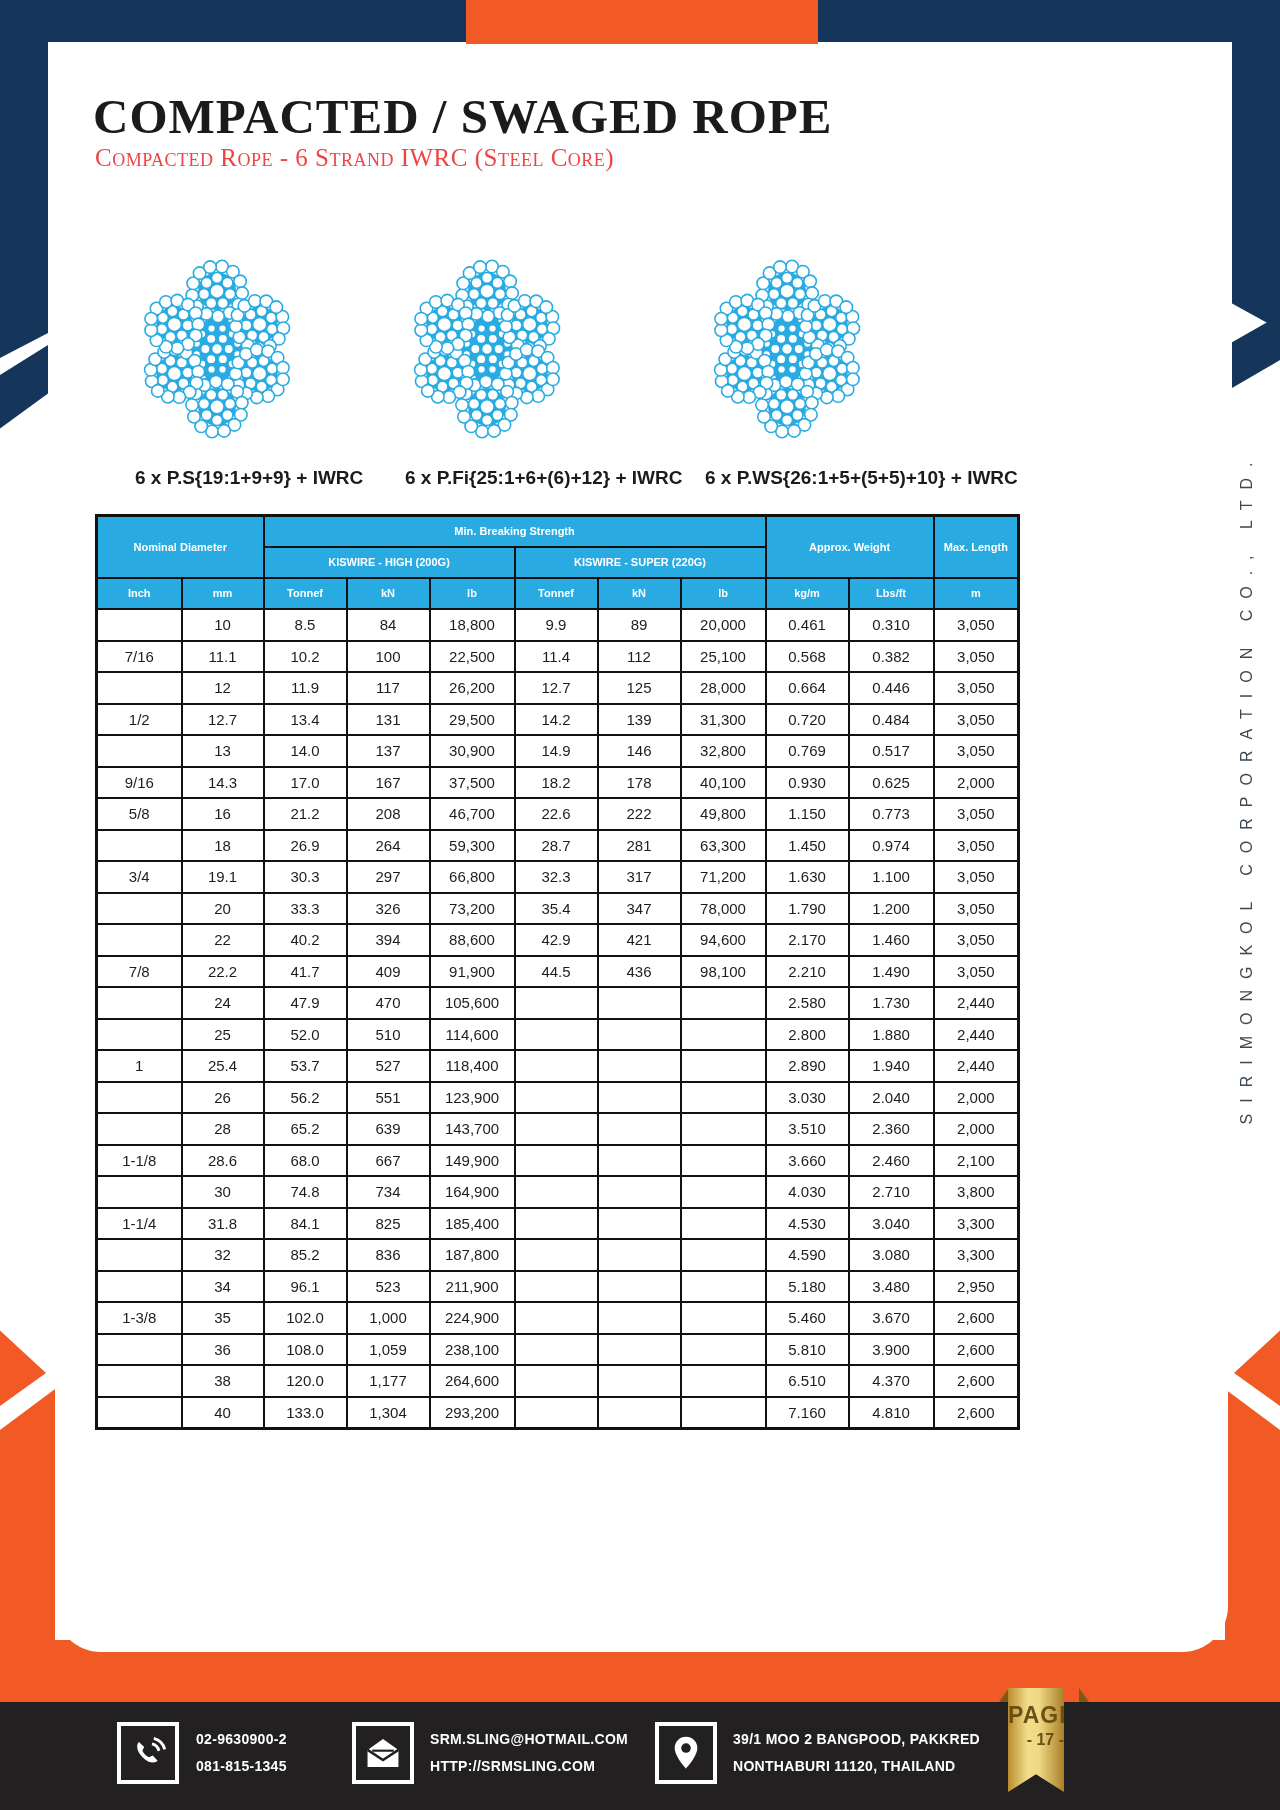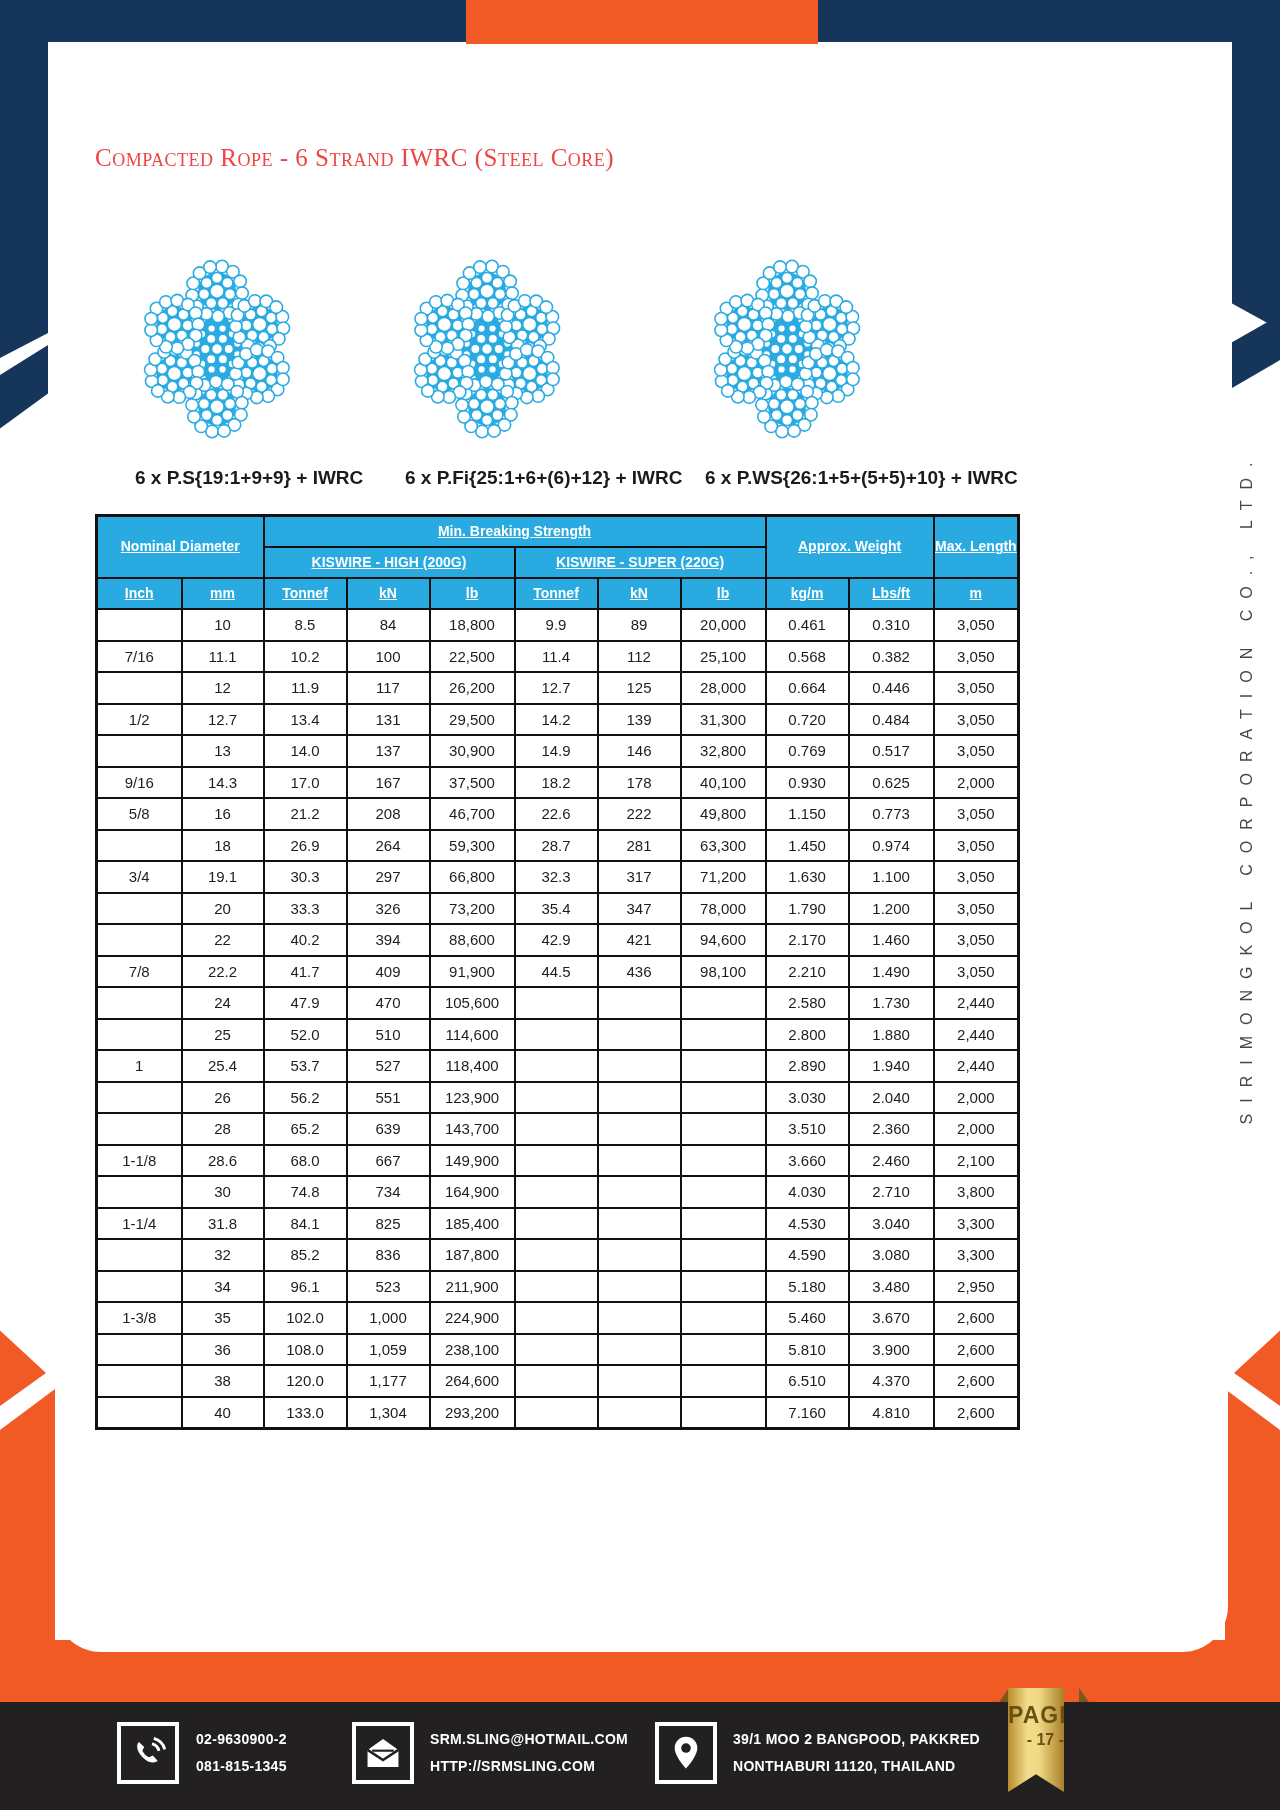--- a/index.html
+++ b/index.html
@@ -44,22 +44,22 @@
   .rope-label{margin-top:18px;font-size:19px;font-weight:bold;color:#1b1b1b;white-space:nowrap;}
   .rope-col.c1{left:80px;}
   .rope-col.c2{left:350px;}
   .rope-col.c3{left:650px;}
 
   
   table.spec{position:absolute;left:40px;top:470px;border-collapse:collapse;table-layout:fixed;
     width:922px;border:3px solid #111;}
   table.spec th,table.spec td{border:2px solid #111;text-align:center;vertical-align:middle;
     padding:0;overflow:hidden;}
-  table.spec thead th{background:#29ABE2;color:#fff;font-size:14px;font-weight:bold;height:29px;
-    line-height:1.1;text-decoration:underline;}
+  table.spec thead th{background:#29ABE2;color:#fff;font-size:11px;font-weight:bold;height:29px;
+    line-height:1.1;}
   table.spec tbody td{height:29.5px;font-size:15px;color:#1d1d1f;background:#fff;}
 
   
   .company-vertical{position:absolute;left:853px;top:773px;width:800px;height:30px;
     transform:rotate(-90deg);transform-origin:center;text-align:center;
     font-size:16px;letter-spacing:11px;color:#3d4852;white-space:nowrap;z-index:2;}
 
   
   .footer{position:absolute;left:0;top:1702px;width:1280px;height:108px;background:#232021;z-index:4;}
   .f-icon{position:absolute;top:20px;width:62px;height:62px;border:4px solid #fff;box-sizing:border-box;
@@ -95,20 +95,21 @@
 
   <div class="orange-tri-left"></div>
   <div class="orange-main-left"></div>
   <div class="orange-tri-right"></div>
   <div class="orange-main-right"></div>
   <div class="orange-band"></div>
 
   <div class="company-vertical">SIRIMONGKOL CORPORATION CO., LTD.</div>
 
   <div class="card">
+    <div class="page-title">COMPACTED / SWAGED ROPE</div>
     <div class="page-subtitle">Compacted Rope - 6 Strand IWRC (Steel Core)</div>
 
     <div class="rope-col c1">
       <div class="rope-svg"><svg viewBox="-105 -128 210 256" height="200">
             <circle cx="0.0" cy="0.0" r="38" fill="#29ABE2"></circle>
             <circle cx="28.6" cy="16.5" r="15" fill="#29ABE2"></circle>
             <circle cx="0.0" cy="33.0" r="15" fill="#29ABE2"></circle>
             <circle cx="-28.6" cy="16.5" r="15" fill="#29ABE2"></circle>
             <circle cx="-28.6" cy="-16.5" r="15" fill="#29ABE2"></circle>
             <circle cx="-0.0" cy="-33.0" r="15" fill="#29ABE2"></circle>

